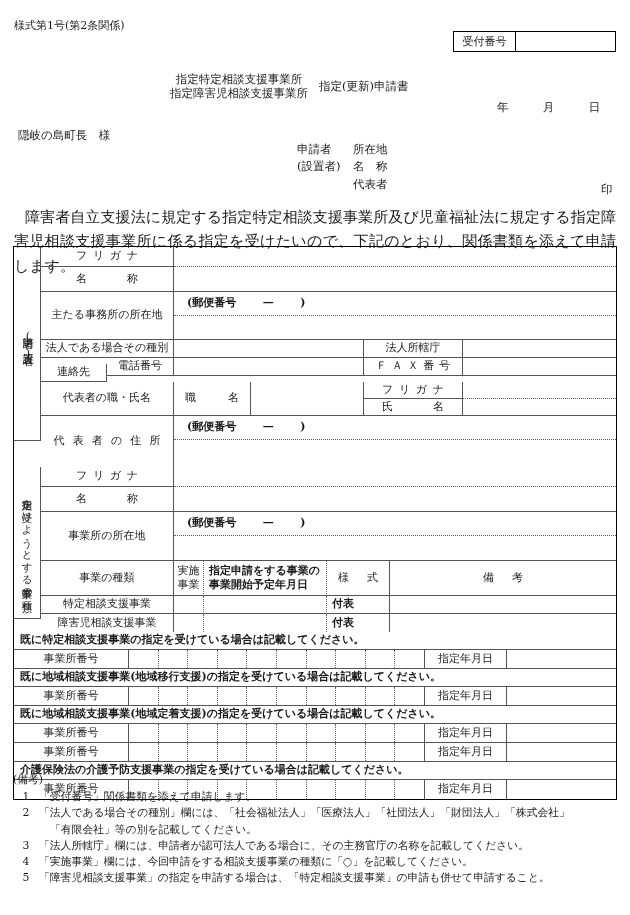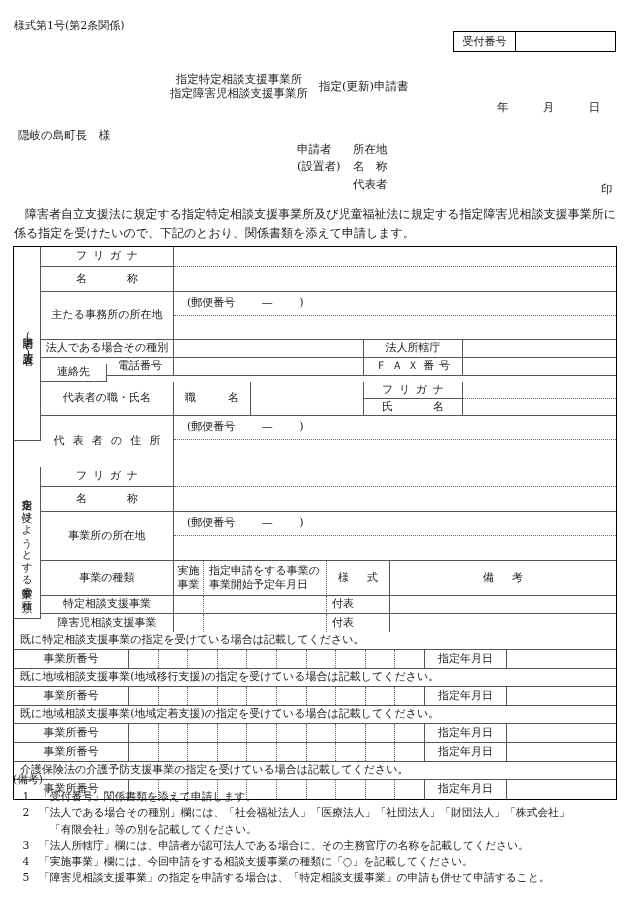--- a/index.html
+++ b/index.html
@@ -111,21 +111,21 @@
     left: 601px;
     top: 182px;
     font-size: 11.5px;
   }
 
   .intro {
     position: absolute;
     left: 14px;
     top: 205px;
     width: 602px;
-    font-size: 12px;
+    font-size: 15px;
     line-height: 1.62;
     text-align: justify;
     text-indent: 11px;
   }
 
   
   .tbl {
     position: absolute;
     left: 13px;
     top: 246px;
@@ -143,21 +143,21 @@
     align-items: center;
     justify-content: center;
     text-align: center;
     line-height: 1.3;
     overflow: hidden;
   }
   .cell.nb-r { border-right: none; }
   .cell.nb-b { border-bottom: none; }
   .cell.dot-b { border-bottom: 1px dotted #666; }
   .cell.dot-r { border-right: 1px dotted #666; }
-  .cell.left { justify-content: flex-start; text-align: left; padding-left: 6px; }
+  .cell.left { justify-content: flex-start; text-align: left; padding-left: 6px; font-weight: bold; }
 
   
   .vlabel {
     writing-mode: vertical-rl;
     text-orientation: upright;
     letter-spacing: 1px;
     font-size: 11px;
     line-height: 1.15;
     white-space: nowrap;
   }

